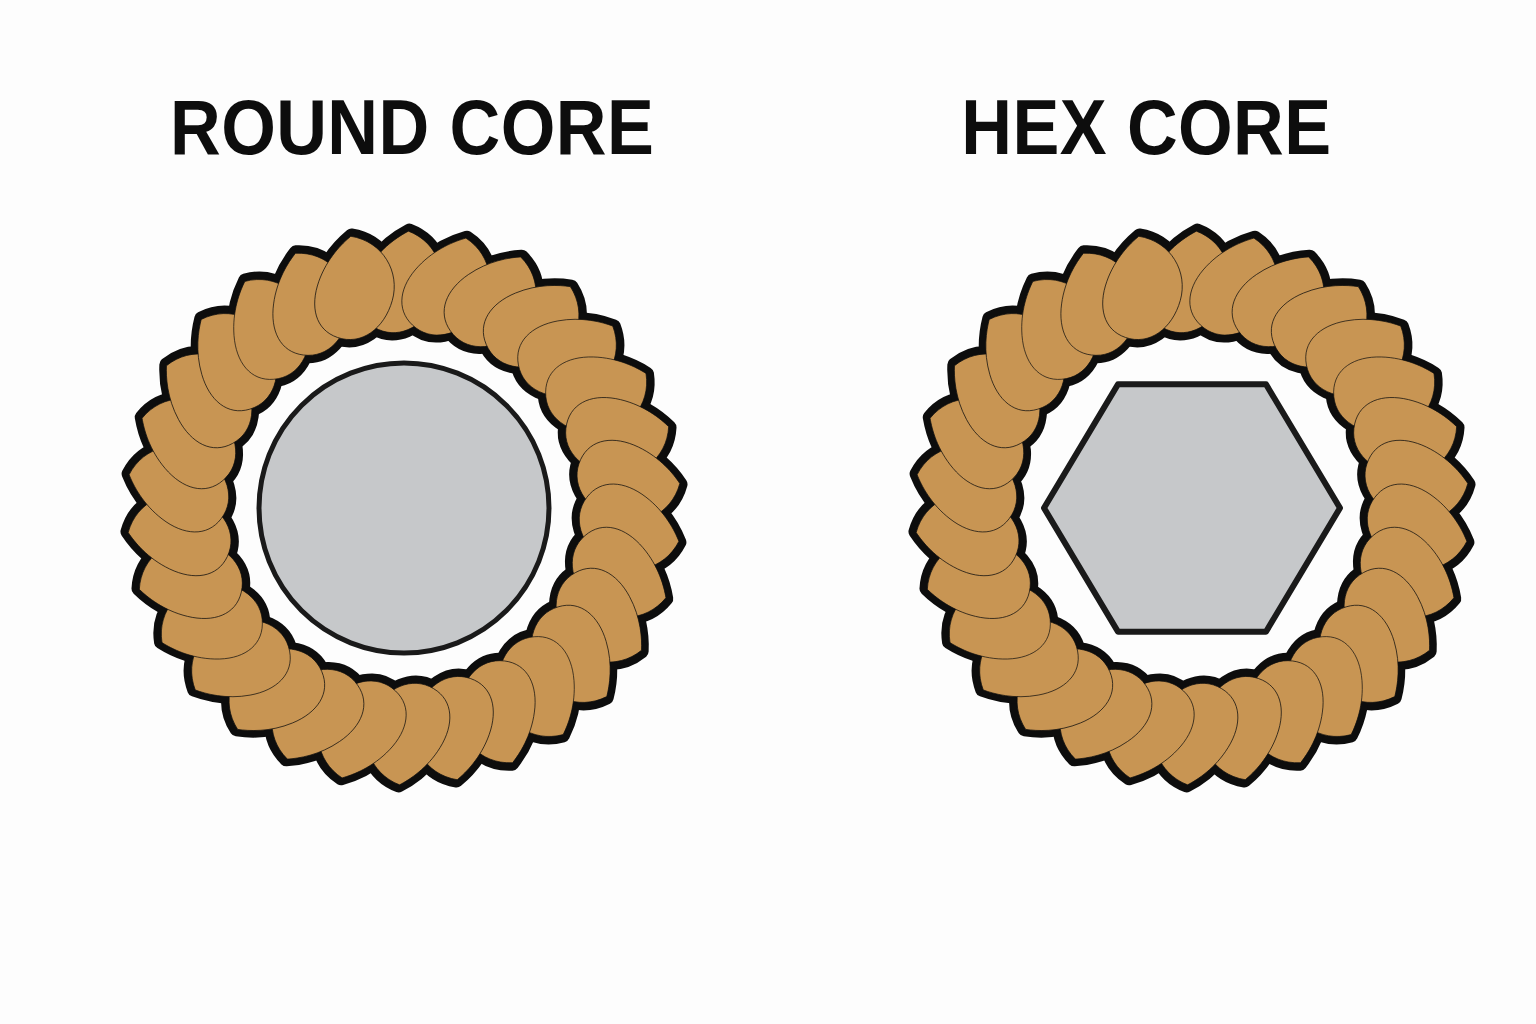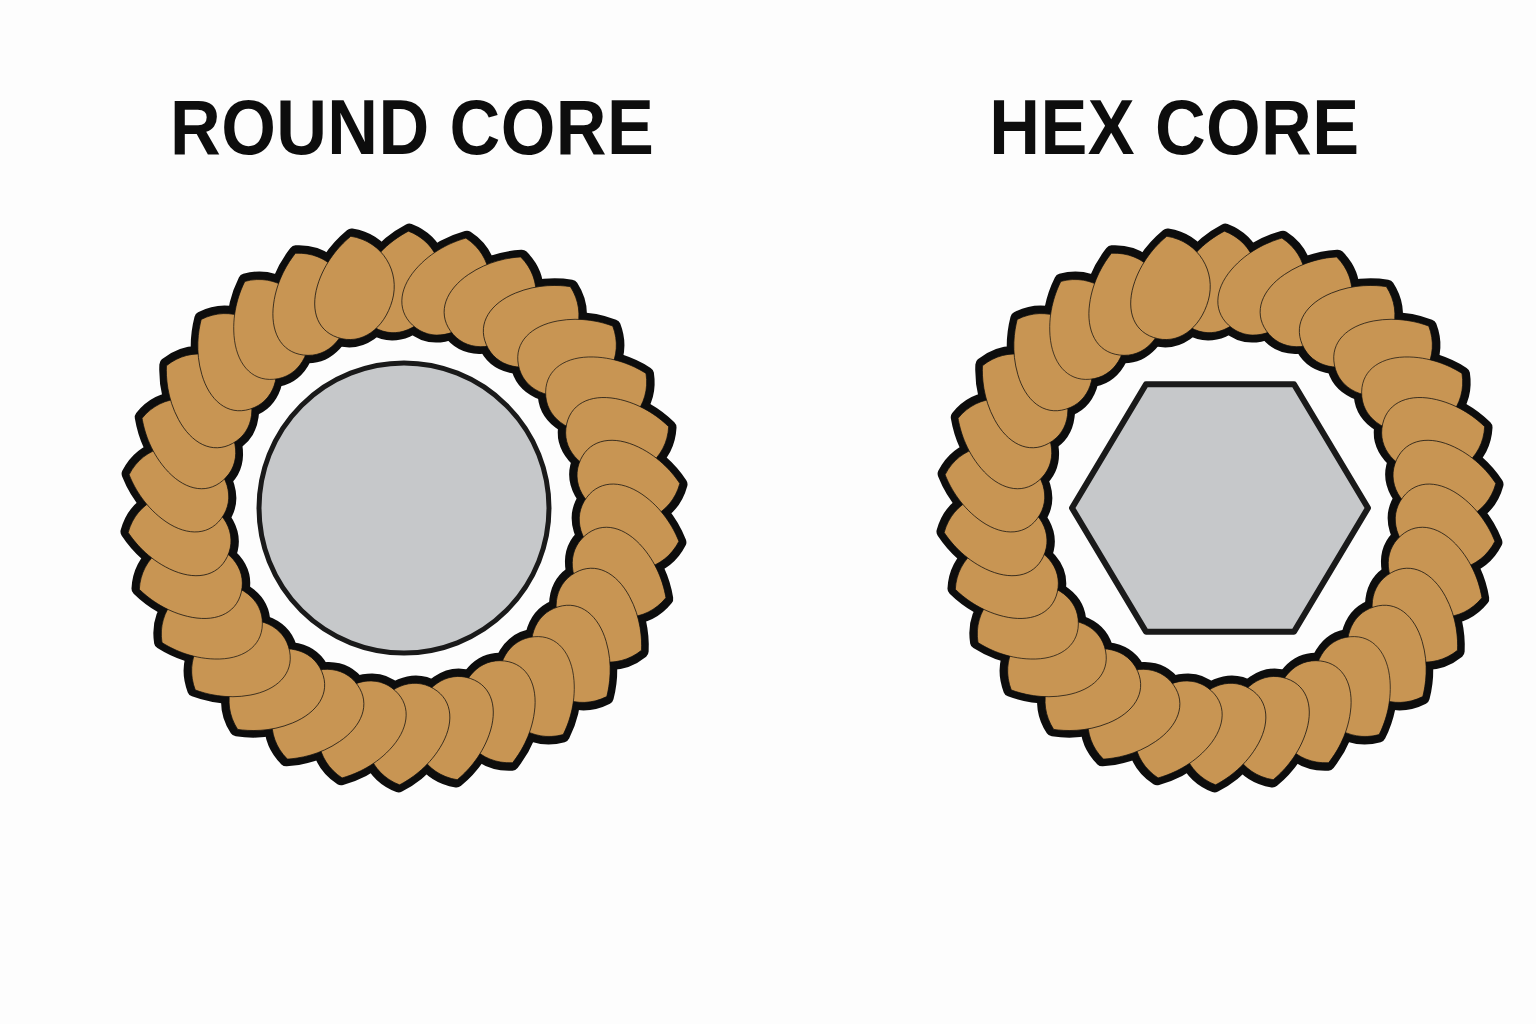--- a/index.html
+++ b/index.html
@@ -20,21 +20,21 @@
     height: 1024px;
     background: #fdfdfd;
   }
   .panel {
     position: absolute;
     top: 0;
     height: 824px;
     text-decoration: underline;
   }
   #panel-round { left: 0px;   width: 790px; }
-  #panel-hex   { left: 790px; width: 746px; }
+  #panel-hex   { left: 762px; width: 746px; }
 
   .panel-title {
     position: absolute;
     top: 88px;
     width: 100%;
     text-align: center;
     font-family: "Liberation Sans", sans-serif;
     font-weight: bold;
     font-size: 78px;
     line-height: 1;

